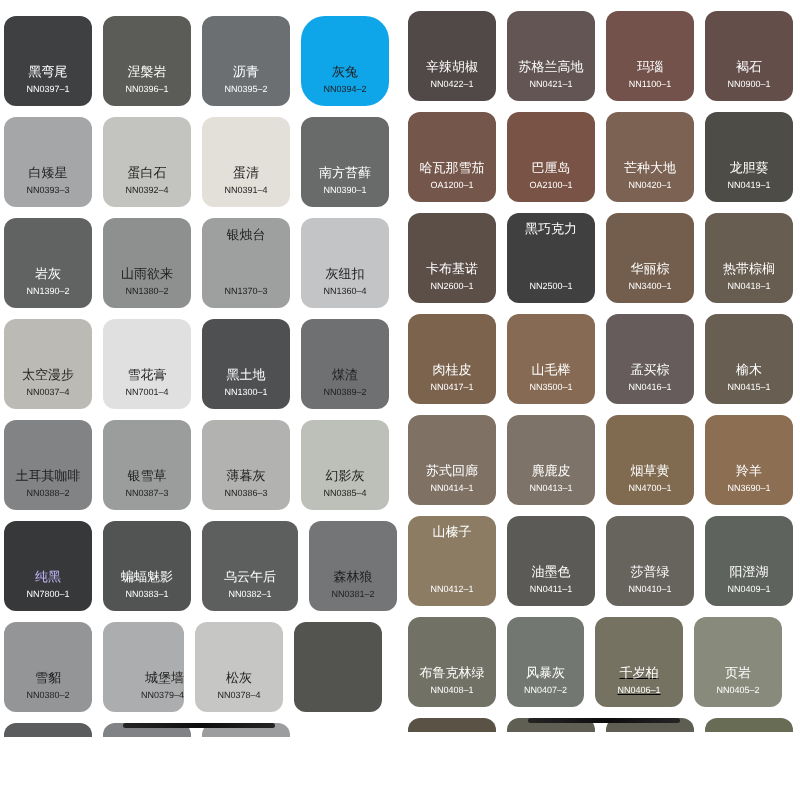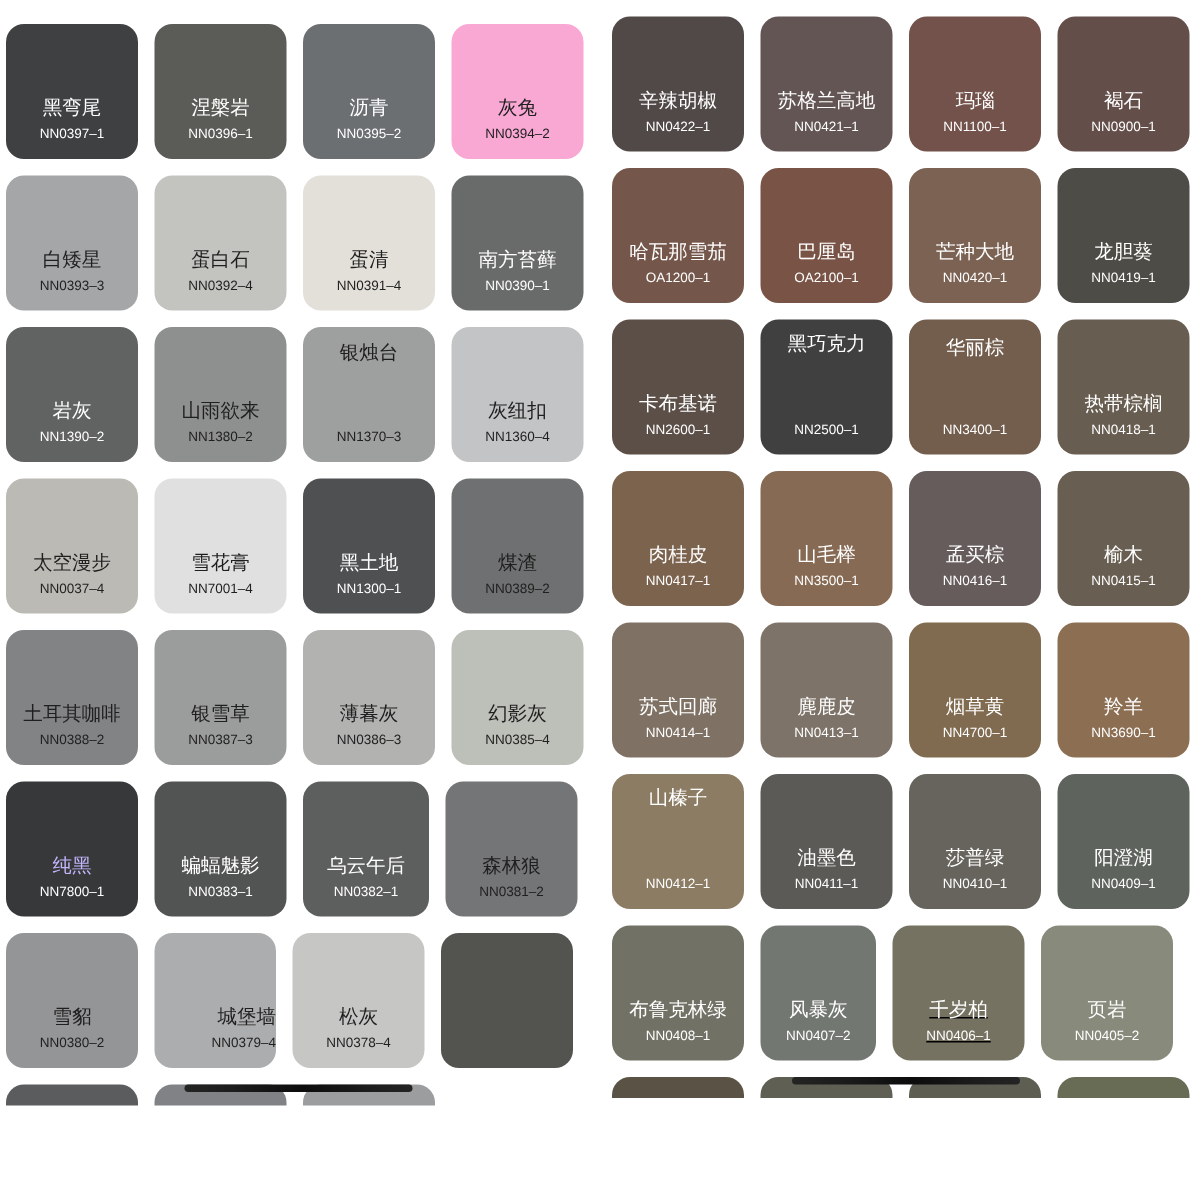--- a/index.html
+++ b/index.html
@@ -32,21 +32,21 @@
           <div class="swatch-code" style="color: rgb(255, 255, 255);">NN0397–1</div>
         </div>
         <div class="swatch" style="background: rgb(91, 92, 88); width: 88px; height: 90px; border-radius: 12px;">
           <div class="swatch-name" style="color: rgb(255, 255, 255);">涅槃岩</div>
           <div class="swatch-code" style="color: rgb(255, 255, 255);">NN0396–1</div>
         </div>
         <div class="swatch" style="background: rgb(107, 111, 114); width: 88px; height: 90px; border-radius: 12px;">
           <div class="swatch-name" style="color: rgb(255, 255, 255);">沥青</div>
           <div class="swatch-code" style="color: rgb(255, 255, 255);">NN0395–2</div>
         </div>
-        <div class="swatch" style="background: #f9a8d4; width: 88px; height: 90px; border-radius: 12px;">
+        <div class="swatch" style="background: #0ea5e9; width: 88px; height: 90px; border-radius: 24px;">
           <div class="swatch-name" style="color: rgb(31, 31, 31);">灰兔</div>
           <div class="swatch-code" style="color: rgb(31, 31, 31);">NN0394–2</div>
         </div>
         <div class="swatch" style="background: rgb(164, 166, 168); width: 88px; height: 90px; border-radius: 12px;">
           <div class="swatch-name" style="color: rgb(31, 31, 31);">白矮星</div>
           <div class="swatch-code" style="color: rgb(31, 31, 31);">NN0393–3</div>
         </div>
         <div class="swatch" style="background: rgb(195, 196, 192); width: 88px; height: 90px; border-radius: 12px;">
           <div class="swatch-name" style="color: rgb(31, 31, 31);">蛋白石</div>
           <div class="swatch-code" style="color: rgb(31, 31, 31);">NN0392–4</div>
@@ -108,21 +108,21 @@
           <div class="swatch-code" style="color: rgb(31, 31, 31);">NN0385–4</div>
         </div>
         <div class="swatch" style="background: rgb(54, 56, 57); width: 88px; height: 90px; border-radius: 12px;">
           <div class="swatch-name" style="color: #c4b5fd;">纯黑</div>
           <div class="swatch-code" style="color: rgb(255, 255, 255);">NN7800–1</div>
         </div>
         <div class="swatch" style="background: rgb(82, 83, 83); width: 88px; height: 90px; border-radius: 12px;">
           <div class="swatch-name" style="color: rgb(255, 255, 255);">蝙蝠魅影</div>
           <div class="swatch-code" style="color: rgb(255, 255, 255);">NN0383–1</div>
         </div>
-        <div class="swatch" style="background: rgb(93, 94, 94); width: 84px; height: 90px; border-radius: 12px;">
+        <div class="swatch" style="background: rgb(93, 94, 94); width: 96px; height: 90px; border-radius: 12px;">
           <div class="swatch-name" style="color: rgb(255, 255, 255);">乌云午后</div>
           <div class="swatch-code" style="color: rgb(255, 255, 255);">NN0382–1</div>
         </div>
         <div class="swatch" style="background: rgb(116, 117, 118); width: 88px; height: 90px; border-radius: 12px;">
           <div class="swatch-name" style="color: rgb(31, 31, 31);">森林狼</div>
           <div class="swatch-code" style="color: rgb(31, 31, 31);">NN0381–2</div>
         </div>
         <div class="swatch" style="background: rgb(148, 149, 151); width: 88px; height: 90px; border-radius: 12px;">
           <div class="swatch-name" style="color: rgb(31, 31, 31);">雪貂</div>
           <div class="swatch-code" style="color: rgb(31, 31, 31);">NN0380–2</div>
@@ -189,21 +189,21 @@
           <div class="swatch-code" style="color: rgb(255, 255, 255);">NN0419–1</div>
         </div>
         <div class="swatch" style="background: rgb(91, 79, 72); width: 88px; height: 90px; border-radius: 12px;">
           <div class="swatch-name" style="color: rgb(255, 255, 255);">卡布基诺</div>
           <div class="swatch-code" style="color: rgb(255, 255, 255);">NN2600–1</div>
         </div>
         <div class="swatch" style="background: #404040; width: 88px; height: 90px; border-radius: 12px; gap: 40px;">
           <div class="swatch-name" style="color: rgb(255, 255, 255);">黑巧克力</div>
           <div class="swatch-code" style="color: rgb(255, 255, 255);">NN2500–1</div>
         </div>
-        <div class="swatch" style="background: rgb(115, 94, 78); width: 88px; height: 90px; border-radius: 12px; gap: 37px;">
+        <div class="swatch" style="background: rgb(115, 94, 78); width: 88px; height: 90px; border-radius: 12px;">
           <div class="swatch-name" style="color: rgb(255, 255, 255);">华丽棕</div>
           <div class="swatch-code" style="color: rgb(255, 255, 255);">NN3400–1</div>
         </div>
         <div class="swatch" style="background: rgb(104, 93, 81); width: 88px; height: 90px; border-radius: 12px;">
           <div class="swatch-name" style="color: rgb(255, 255, 255);">热带棕榈</div>
           <div class="swatch-code" style="color: rgb(255, 255, 255);">NN0418–1</div>
         </div>
         <div class="swatch" style="background: rgb(124, 99, 78); width: 88px; height: 90px; border-radius: 12px;">
           <div class="swatch-name" style="color: rgb(255, 255, 255);">肉桂皮</div>
           <div class="swatch-code" style="color: rgb(255, 255, 255);">NN0417–1</div>

